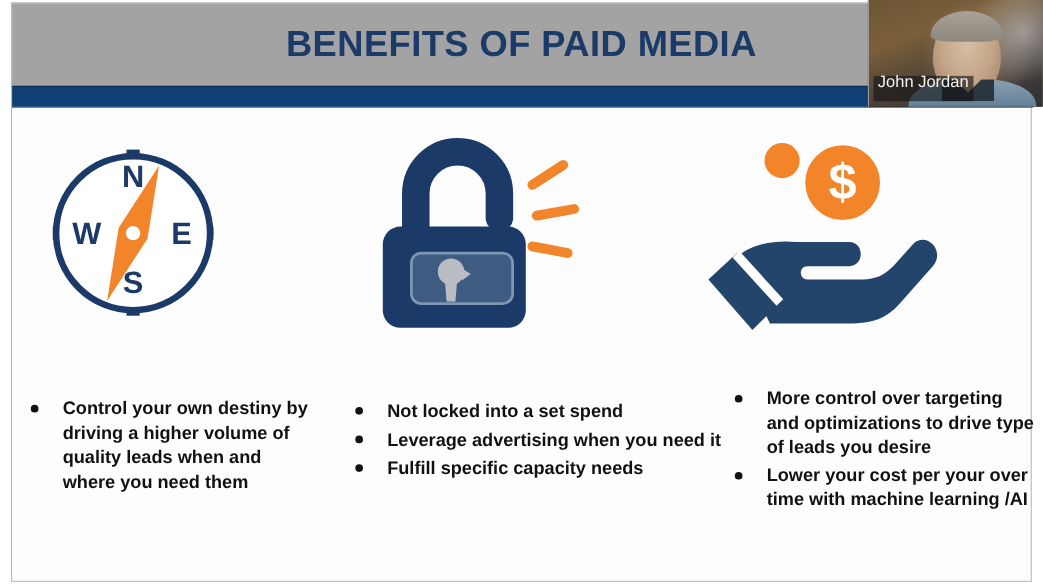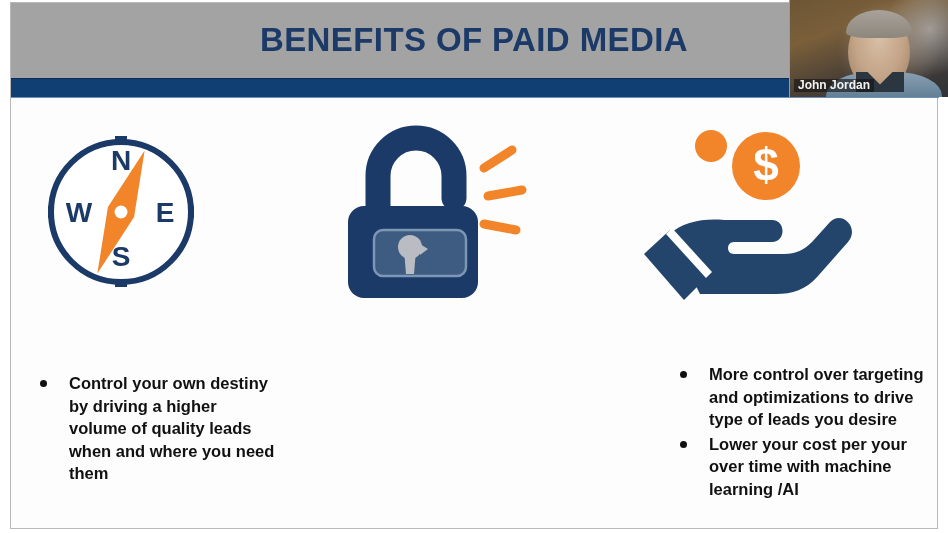--- a/index.html
+++ b/index.html
@@ -119,28 +119,27 @@
     width: 48px;
     height: 20px;
     background: #2b3640;
     clip-path: polygon(0 0, 24% 0, 50% 62%, 76% 0, 100% 0, 100% 100%, 0 100%);
     filter: blur(0.5px);
   }
   .video-name {
     position: absolute;
     left: 4px;
     bottom: 5px;
-    padding: 1px 4px 2px 4px;
+    padding: 1px 4px 12px 4px;
     background: rgba(20,20,20,0.62);
     color: #f2f2f2;
-    font-size: 12px;
+    font-size: 15px;
     font-family: "Liberation Sans", sans-serif;
     line-height: 10px;
     white-space: nowrap;
-    font-weight: bold;
   }
 
   
   .icon-row {
     position: absolute;
     left: 11px;
     top: 118px;
     width: 928px;
     height: 205px;
   }
@@ -156,21 +155,21 @@
 
   
   .bullets {
     position: absolute;
     top: 0;
     font-family: "Liberation Sans", sans-serif;
     font-weight: bold;
     color: #111111;
   }
   .bullets ul {
-    margin: 12px;
+    margin: 0;
     padding: 0;
     list-style: none;
   }
   .bullets li {
     position: relative;
     padding-left: 42px;
     margin-bottom: 2px;
   }
   .bullets li::before {
     content: "";
@@ -304,20 +303,27 @@
       </svg>
     </div>
   </div>
 
   <div class="bullets col1">
     <ul>
       <li>Control your own destiny by driving a higher volume of quality leads when and where you need them</li>
     </ul>
   </div>
 
+  <div class="bullets col2">
+    <ul>
+      <li>Not locked into a set spend</li>
+      <li>Leverage advertising when you need it</li>
+      <li>Fulfill specific capacity needs</li>
+    </ul>
+  </div>
 
   <div class="bullets col3">
     <ul>
       <li>More control over targeting and optimizations to drive type of leads you desire</li>
       <li>Lower your cost per your over time with machine learning /AI</li>
     </ul>
   </div>
 
 </div>
 

